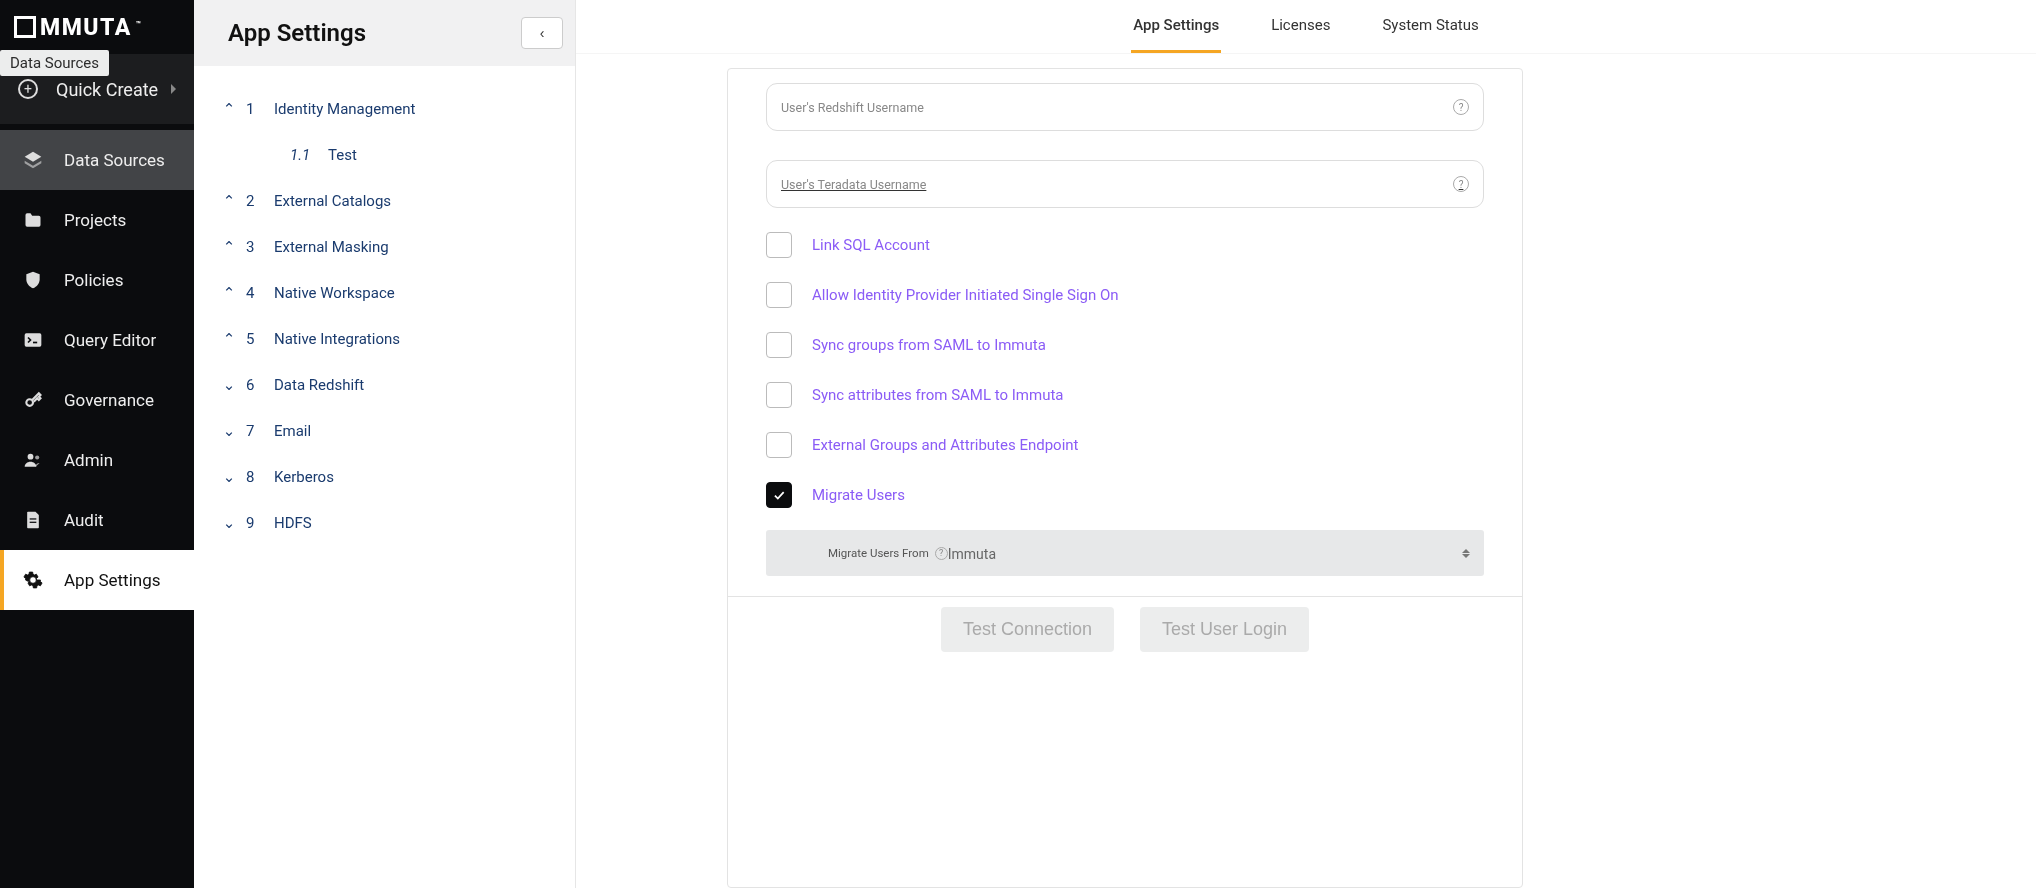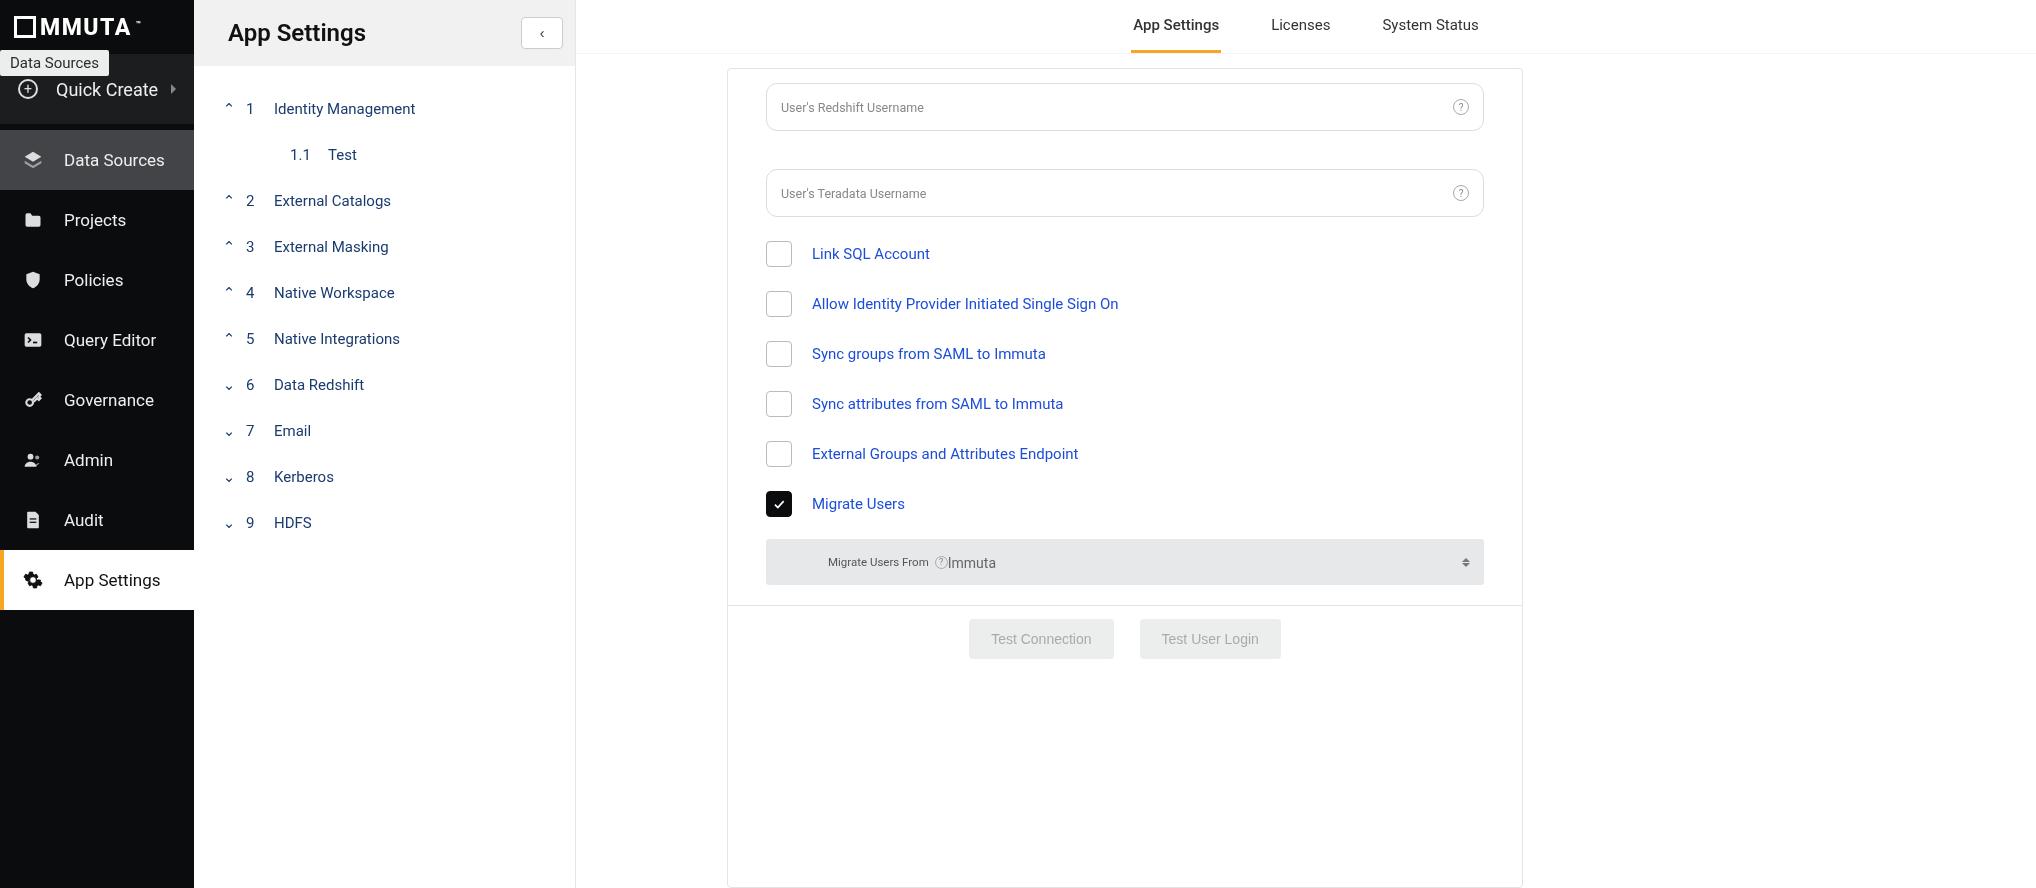--- a/index.html
+++ b/index.html
@@ -29,51 +29,51 @@
 
 .settings-nav { width: 382px; background:#fff; border-right:1px solid #e6e6e6; flex-shrink:0; display:flex; flex-direction:column;}
 .settings-nav-header { background:#f1f1f2; height:66px; display:flex; align-items:center; justify-content:space-between; padding: 0 12px 0 34px;}
 .settings-nav-header h2 { font-size:24px; font-weight:600; color:#111;}
 .collapse-btn { width:42px; height:32px; border:1px solid #ccc; border-radius:4px; background:#fff; display:flex; align-items:center; justify-content:center; font-size:14px; color:#333; cursor:pointer;}
 .tree { padding: 20px 0; overflow:auto;}
 .tree-row { display:flex; align-items:center; padding: 14px 34px 14px 28px; color:#1a3b6e; font-size:15px; cursor:pointer; gap:10px;}
 .tree-row .chev { width:14px; text-align:center; color:#1a3b6e;}
 .tree-row .num { width:18px; text-align:left; color:#1a3b6e;}
 .tree-row.sub { padding-left: 96px; font-size:15px;}
-.tree-row.sub .num { width:28px;}
+.tree-row.sub .num { width:28px;font-style:italic;}
 
 
 .main { flex:1; display:flex; flex-direction:column; min-width:0;}
 .top-tabs { height:54px; display:flex; align-items:center; gap:48px; justify-content:center; border-bottom:1px solid rgba(0,0,0,0.04);}
 .tab { font-size:15px; color:#333; cursor:pointer; height:100%; display:flex; align-items:center; border-bottom:3px solid transparent; padding:0 2px;}
 .tab.active { border-bottom-color:#f5a623; font-weight:500;}
 
 
 .content-wrap { flex:1; overflow:auto; display:flex; justify-content:center; padding: 14px 0 0;}
 .content-card { width: 796px; background:#fff; border:1px solid #e3e3e3; border-radius:4px; margin-left:0; display:flex; flex-direction:column;}
 .card-body { padding: 0 38px 20px; }
 .input-outline { border:1px solid #ddd; border-radius:11px; height:48px; display:flex; align-items:center; padding: 0 14px; margin-top:14px; justify-content:space-between;}
 .input-outline .inplabel { font-size:12.5px; color:#888;}
 .help-circ { width:16px; height:16px; border:1px solid #aaa; border-radius:50%; display:flex; align-items:center; justify-content:center; font-size:10px; color:#888; cursor:pointer;}
 .checkbox-row { display:flex; align-items:center; gap:20px; margin-top:24px;}
 .cbox { width:26px; height:26px; border:1px solid #bbb; border-radius:4px; background:#fff; cursor:pointer; display:flex; align-items:center; justify-content:center;}
 .cbox.checked { background:#0b0c0e; border-color:#0b0c0e;}
 .cbox.checked svg { display:block;}
 .cbox svg { display:none;}
-.clabel { font-size:15px; color:#1d4ed8;}
+.clabel { font-size:15px; color:#8b5cf6;}
 .select-box { background:#e7e8e9; border-radius:3px; height:46px; margin-top:22px; padding: 6px 14px; display:flex; align-items:center; justify-content:space-between; cursor:pointer;}
 .select-inner { display:flex; flex-direction:row;margin-left:48px;}
 .sel-lab { font-size:11.5px; color:#555; display:flex; gap:6px; align-items:center;}
 .sel-val { font-size:14px; color:#666; margin-top:1px;}
 .updown { display:flex; flex-direction:column; gap:1px;}
 .updown .u, .updown .d { width:0;height:0; border-left:4px solid transparent; border-right:4px solid transparent;}
 .updown .u { border-bottom:4px solid #777;}
 .updown .d { border-top:4px solid #777;}
 .card-footer { border-top:1px solid #e3e3e3; height:66px; display:flex; align-items:center; justify-content:center; gap:26px;}
-.btn-ghost { background:#eceded; color:#aaa; border:none; border-radius:4px; padding: 12px 22px; font-size:14px; cursor: default;}
+.btn-ghost { background:#eceded; color:#aaa; border:none; border-radius:4px; padding: 12px 22px; font-size:18px; cursor: default;}
 
 .right-blank { width:468px; flex-shrink:0;}
 
 svg.nicon-svg { width:20px; height:20px;}
 </style>
 </head>
 <body>
 
 <div class="tooltip-float">Data Sources</div>
 
@@ -237,21 +237,21 @@
     </div>
 
     <div class="content-wrap">
       <div style="width:106px; flex-shrink:0;"></div>
       <div class="content-card">
         <div class="card-body">
           <div class="input-outline">
             <span class="inplabel">User's Redshift Username</span>
             <span class="help-circ">?</span>
           </div>
-          <div class="input-outline" style="margin-top:38px;">
+          <div class="input-outline" style="margin-top:29px;text-decoration:underline;">
             <span class="inplabel">User's Teradata Username</span>
             <span class="help-circ">?</span>
           </div>
 
           <div class="checkbox-row">
             <div class="cbox"></div>
             <span class="clabel">Link SQL Account</span>
           </div>
           <div class="checkbox-row">
             <div class="cbox"></div>

